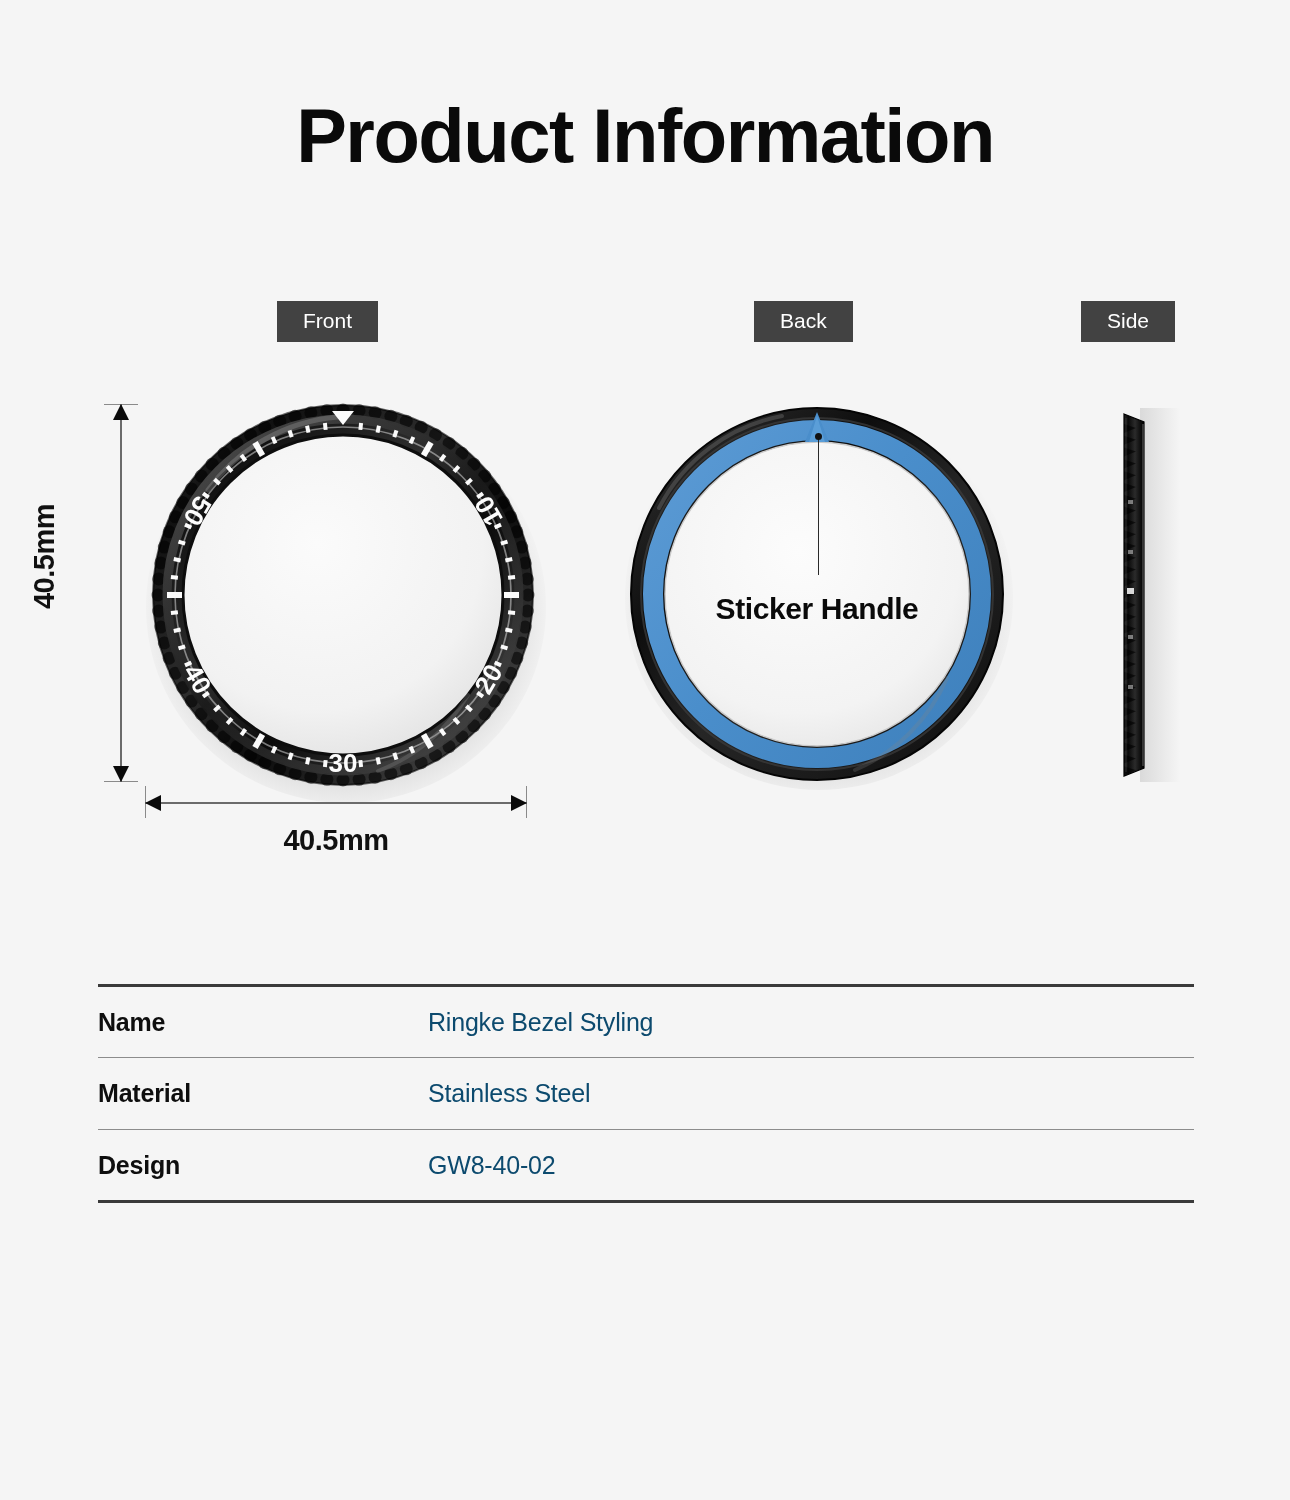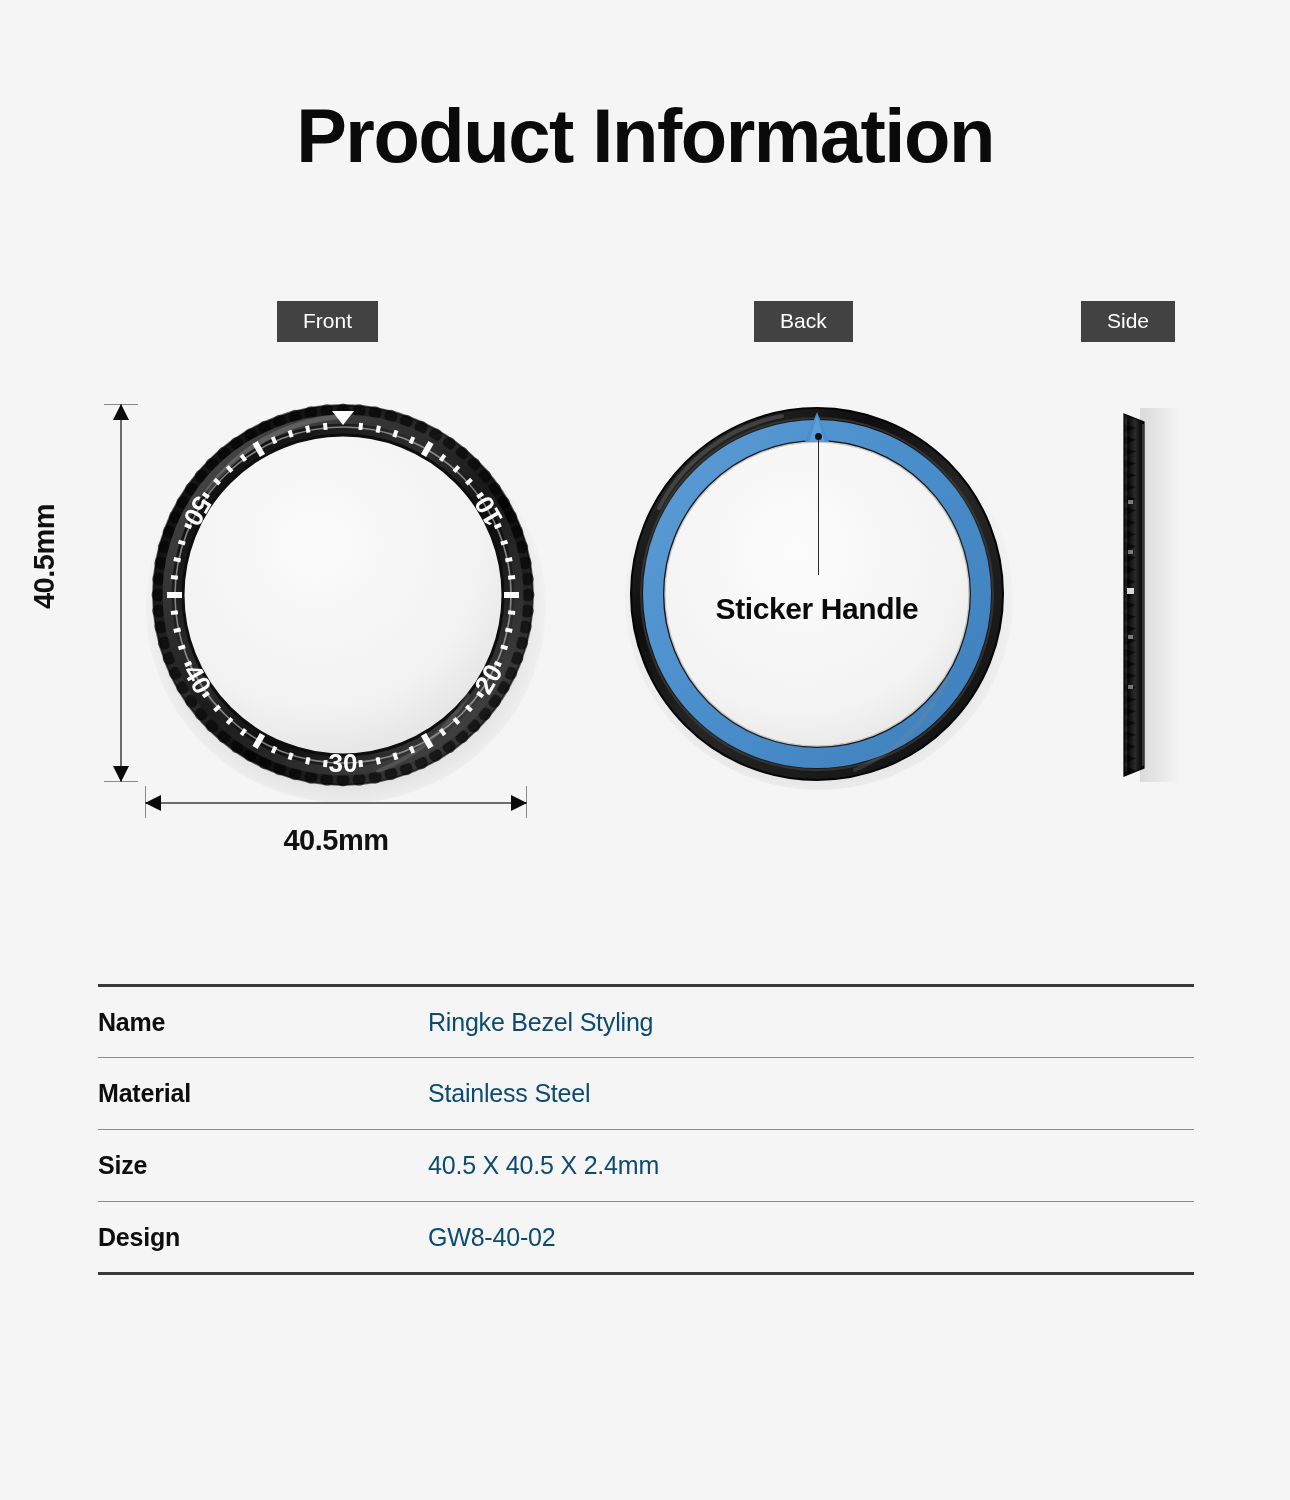--- a/index.html
+++ b/index.html
@@ -542,21 +542,17 @@
   <tbody id="spec-tbody">
       <tr>
         <td class="spec-label">Name</td>
         <td class="spec-value">Ringke Bezel Styling</td>
       </tr>
       <tr>
         <td class="spec-label">Material</td>
         <td class="spec-value">Stainless Steel</td>
       </tr>
       <tr>
-        <td class="spec-label">Size</td>
-        <td class="spec-value">40.5 X 40.5 X 2.4mm</td>
-      </tr>
-      <tr>
         <td class="spec-label">Design</td>
         <td class="spec-value">GW8-40-02</td>
       </tr>
     </tbody>
 </table>
 
 </body></html>

